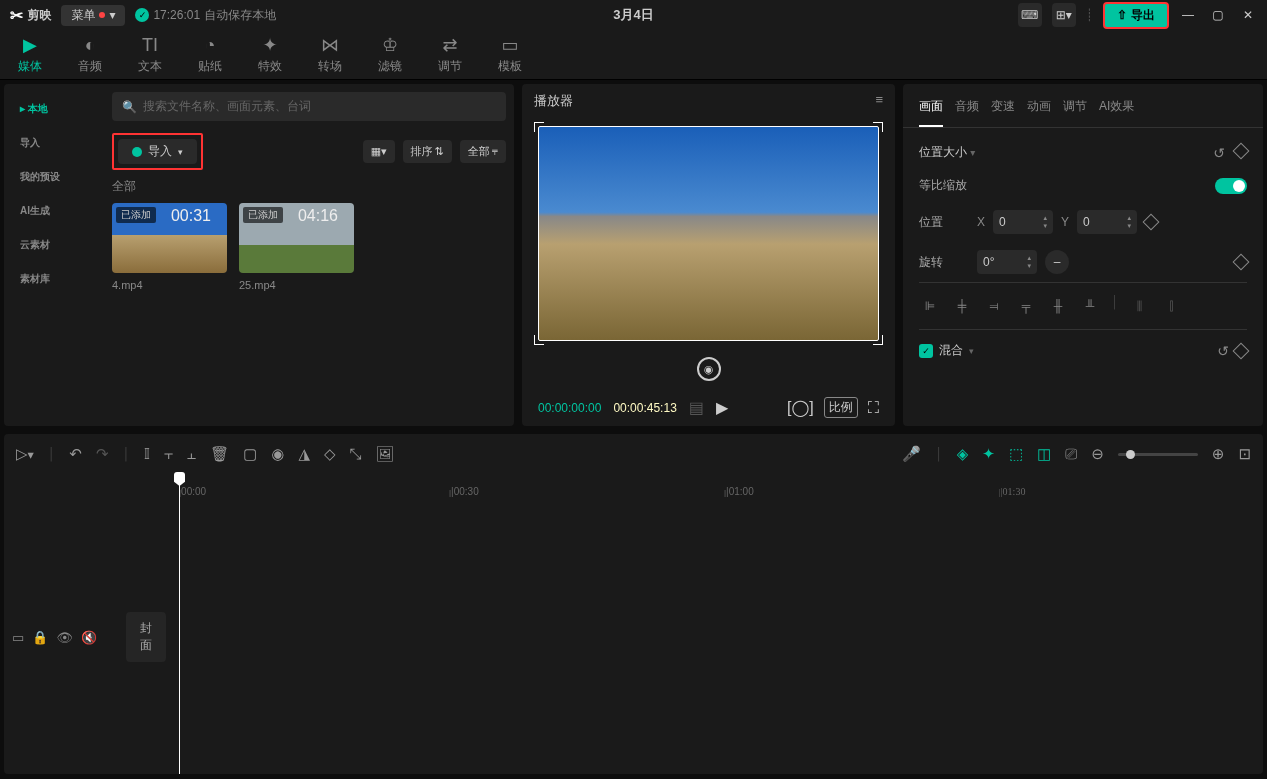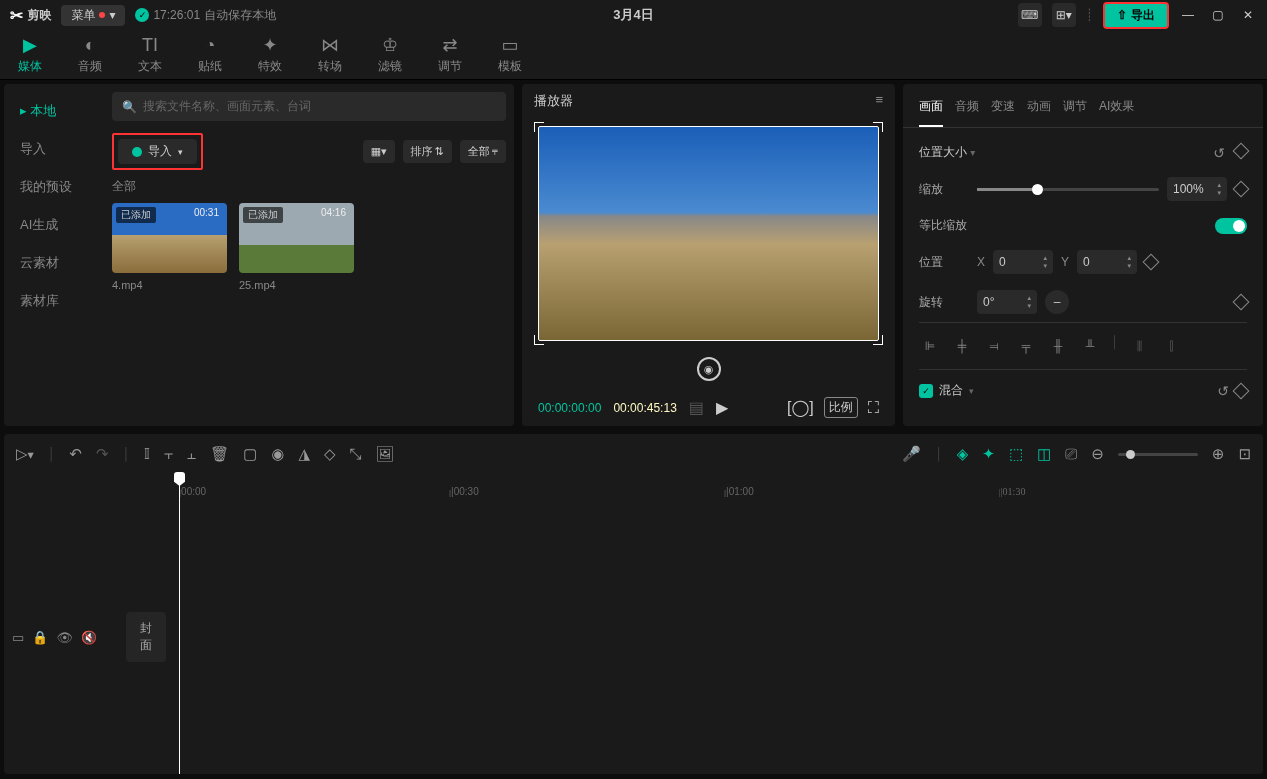--- a/index.html
+++ b/index.html
@@ -18,39 +18,39 @@
 .icon-btn { width: 24px; height: 24px; display: flex; align-items: center; justify-content: center; background: #2a2a2a; border-radius: 4px; }
 
 .tabs-row { height: 50px; background: #1a1a1a; display: flex; align-items: center; padding: 0 12px; gap: 24px; border-bottom: 1px solid #000; }
 .main-tab { display: flex; flex-direction: column; align-items: center; gap: 2px; color: #888; cursor: pointer; padding: 4px 6px; }
 .main-tab.active { color: #00c4a0; }
 .tab-icon { font-size: 18px; }
 
 .content { display: flex; height: 350px; }
 .left-panel { width: 510px; display: flex; background: #1a1a1a; border-radius: 4px; margin: 4px; }
 .sidebar { width: 100px; display: flex; flex-direction: column; padding: 8px 0; }
-.sidebar-item { padding: 10px 16px; color: #888; cursor: pointer; font-size: 13px; }
+.sidebar-item { padding: 10px 16px; color: #888; cursor: pointer; font-size: 10px; font-weight: bold; }
 .sidebar-item.active { color: #00c4a0; }
 .sidebar-item.active::before { content: "▸ "; }
 .media-area { flex: 1; padding: 8px; }
 .search-box { background: #2a2a2a; border-radius: 4px; padding: 6px 10px; display: flex; align-items: center; gap: 6px; color: #666; margin-bottom: 12px; }
 .toolbar-row { display: flex; align-items: center; justify-content: space-between; margin-bottom: 8px; }
 .import-btn-wrap { border: 2px solid #ff3333; padding: 4px; border-radius: 2px; }
 .import-btn { background: #2a2a2a; padding: 4px 14px; border-radius: 4px; display: flex; align-items: center; gap: 6px; }
 .import-dot { width: 10px; height: 10px; background: #00c4a0; border-radius: 50%; }
 .tool-btns { display: flex; gap: 8px; }
 .tool-b { background: #2a2a2a; padding: 4px 8px; border-radius: 4px; display: flex; align-items: center; gap: 2px; font-size: 11px; }
 .section-label { color: #888; margin: 8px 0; font-size: 12px; }
 .clips { display: flex; gap: 12px; }
 .clip { width: 115px; }
 .clip-thumb { height: 70px; border-radius: 4px; position: relative; overflow: hidden; }
 .clip-thumb.landscape { background: linear-gradient(to bottom, #2a6bc4 45%, #b8a070 45%, #8a6d3b); }
 .clip-thumb.field { background: linear-gradient(to bottom, #9ca9b0 60%, #5a7a3a 60%); }
 .clip-badge { position: absolute; top: 4px; left: 4px; background: rgba(0,0,0,0.6); padding: 1px 5px; border-radius: 2px; font-size: 10px; }
-.clip-dur { position: absolute; top: 4px; right: 8px; font-size: 10px; color: #eee; }
+.clip-dur { position: absolute; top: 4px; right: 16px; font-size: 16px; color: #eee; }
 .clip-name { margin-top: 6px; font-size: 11px; color: #888; }
 
 .center-panel { flex: 1; background: #1a1a1a; border-radius: 4px; margin: 4px; display: flex; flex-direction: column; }
 .player-header { padding: 8px 12px; display: flex; justify-content: space-between; font-size: 13px; color: #ccc; }
 .player-video { margin: 8px 16px; flex: 1; border: 1px solid #fff; border-radius: 2px; position: relative; background: linear-gradient(to bottom, #1a5fb8 0%, #4a8ad0 40%, #888 42%, #b8a070 55%, #7a6635 100%); }
 .handle { position: absolute; width: 10px; height: 10px; border: 1.5px solid #fff; background: transparent; }
 .handle.tl { top: -5px; left: -5px; border-right: none; border-bottom: none; }
 .handle.tr { top: -5px; right: -5px; border-left: none; border-bottom: none; }
 .handle.bl { bottom: -5px; left: -5px; border-right: none; border-top: none; }
 .handle.br { bottom: -5px; right: -5px; border-left: none; border-top: none; }
@@ -285,35 +285,20 @@
     </div>
     <div class="prop-section">
       <div class="prop-header">
         <span><span>位置大小</span> <small style="color:#666;">▾</small></span>
         <span style="display:flex;gap:10px;">
           <span class="reset-icon">↺</span>
           <span class="keyframe-icon"></span>
         </span>
       </div>
       <div class="prop-row">
-        <span class="prop-label">缩放</span>
-        <div class="slider-track">
-            <div class="slider-fill"></div>
-            <div class="slider-thumb"></div>
-          </div>
-        <div class="num-input">
-            <span>100%</span>
-            <span class="spinner">
-              <span>▴</span>
-              <span>▾</span>
-            </span>
-          </div>
-        <span class="keyframe-icon"></span>
-      </div>
-      <div class="prop-row">
         <span class="prop-label">等比缩放</span>
         <div style="flex:1;"></div>
         <div class="toggle">
             <div class="toggle-thumb"></div>
           </div>
       </div>
       <div class="prop-row">
         <span class="prop-label">位置</span>
         <span style="color:#888;">X</span>
         <div class="num-input">

